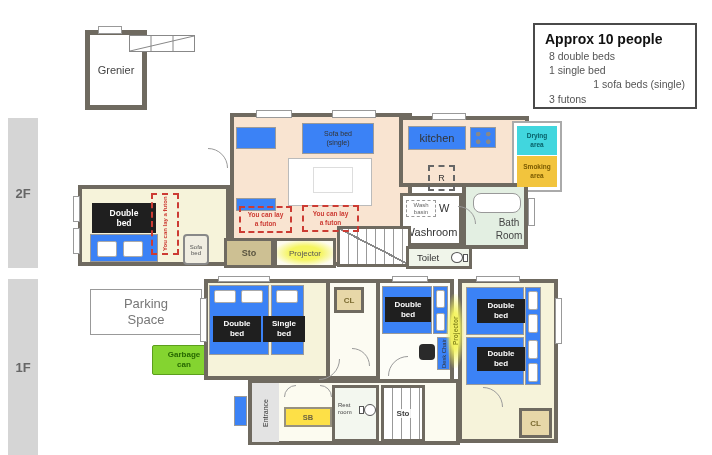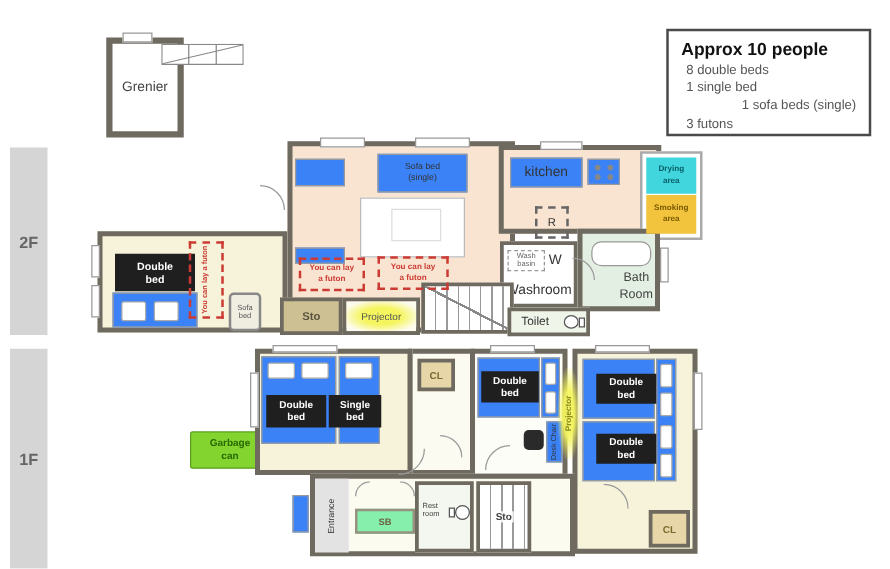--- a/index.html
+++ b/index.html
@@ -156,20 +156,23 @@
   <div class="room wall3" style="left:406px;top:246px;width:66px;height:23px;background:#f0f5ea;z-index:3;">
     <div class="abs" style="left:8px;top:3px;font-size:9.5px;color:#333;">
       <span>Toilet</span>
     </div>
     <div class="abs" style="left:42px;top:3px;width:20px;height:12px;">
       <div class="abs" style="left:0;top:0;width:12px;height:11px;border:1px solid #555;border-radius:50%;background:#fff;"></div>
       <div class="abs" style="left:12px;top:2px;width:5px;height:8px;border:1px solid #555;background:#fff;"></div>
     </div>
   </div>
 
+  <div class="abs cen" style="left:90px;top:289px;width:112px;height:46px;border:1.5px solid #999;background:#fff;font-size:13px;color:#777;line-height:1.25;">
+    <span style="display:inline-block;width:64px;">Parking Space</span>
+  </div>
 
   <div class="abs cen" style="left:152px;top:345px;width:64px;height:30px;background:var(--garbage-green);border:1px solid #5c9e1d;border-radius:2px;font-size:8px;font-weight:bold;color:#276800;line-height:1.3;">
     <span style="display:inline-block;width:42px;">Garbage can</span>
   </div>
 
   <div class="room wall4" style="left:204px;top:279px;width:126px;height:101px;background:var(--cream);z-index:1;"></div>
   <div class="abs thin" style="left:209px;top:285px;width:60px;height:70px;z-index:3;">
     <div class="pillow" style="left:4px;top:4px;width:22px;height:13px;"></div>
     <div class="pillow" style="left:31px;top:4px;width:22px;height:13px;"></div>
   </div>
@@ -232,21 +235,21 @@
   </div>
   <div class="arc" style="left:463px;top:387px;width:40px;height:40px;clip-path:inset(0 0 50% 50%);"></div>
   <div class="window" style="left:555px;top:298px;width:7px;height:46px;"></div>
   <div class="window" style="left:476px;top:276px;width:44px;height:6px;"></div>
   <div class="window" style="left:392px;top:276px;width:36px;height:6px;"></div>
 
   <div class="room wall4" style="left:248px;top:379px;width:212px;height:66px;background:#fcfbf0;z-index:2;"></div>
   <div class="abs cen vtext" style="left:252px;top:383px;width:27px;height:59px;background:#e3e3e3;font-size:7px;color:#333;z-index:3;">
     <span>Entrance</span>
   </div>
-  <div class="abs cen" style="left:284px;top:407px;width:48px;height:20px;background:#86efac;border:2px solid #97917f;font-size:7.5px;font-weight:bold;color:#6b6342;z-index:3;">
+  <div class="abs cen" style="left:284px;top:407px;width:48px;height:20px;background:#fde047;border:2px solid #97917f;font-size:7.5px;font-weight:bold;color:#6b6342;z-index:3;">
     <span>SB</span>
   </div>
   <div class="arc" style="left:284px;top:385px;width:24px;height:24px;clip-path:inset(0 50% 50% 0);z-index:4;"></div>
   <div class="arc" style="left:308px;top:385px;width:24px;height:24px;clip-path:inset(0 0 50% 50%);z-index:4;"></div>
 
   <div class="room wall3" style="left:332px;top:385px;width:47px;height:57px;background:#f3f7ef;z-index:3;">
     <div class="abs" style="left:3px;top:14px;font-size:6px;color:#444;line-height:1.2;">
       <span style="display:inline-block;width:20px;">Rest room</span>
     </div>
     <div class="abs" style="left:24px;top:16px;width:18px;height:13px;">

